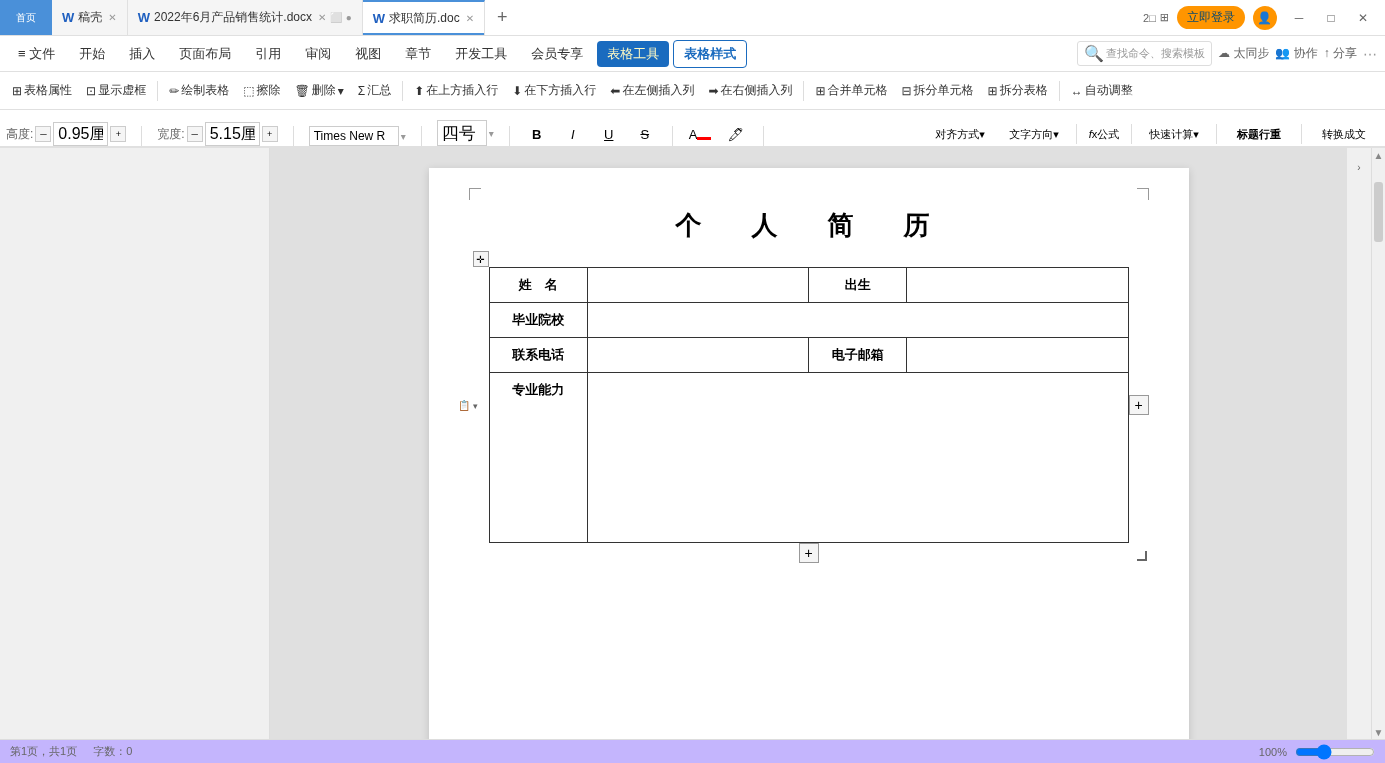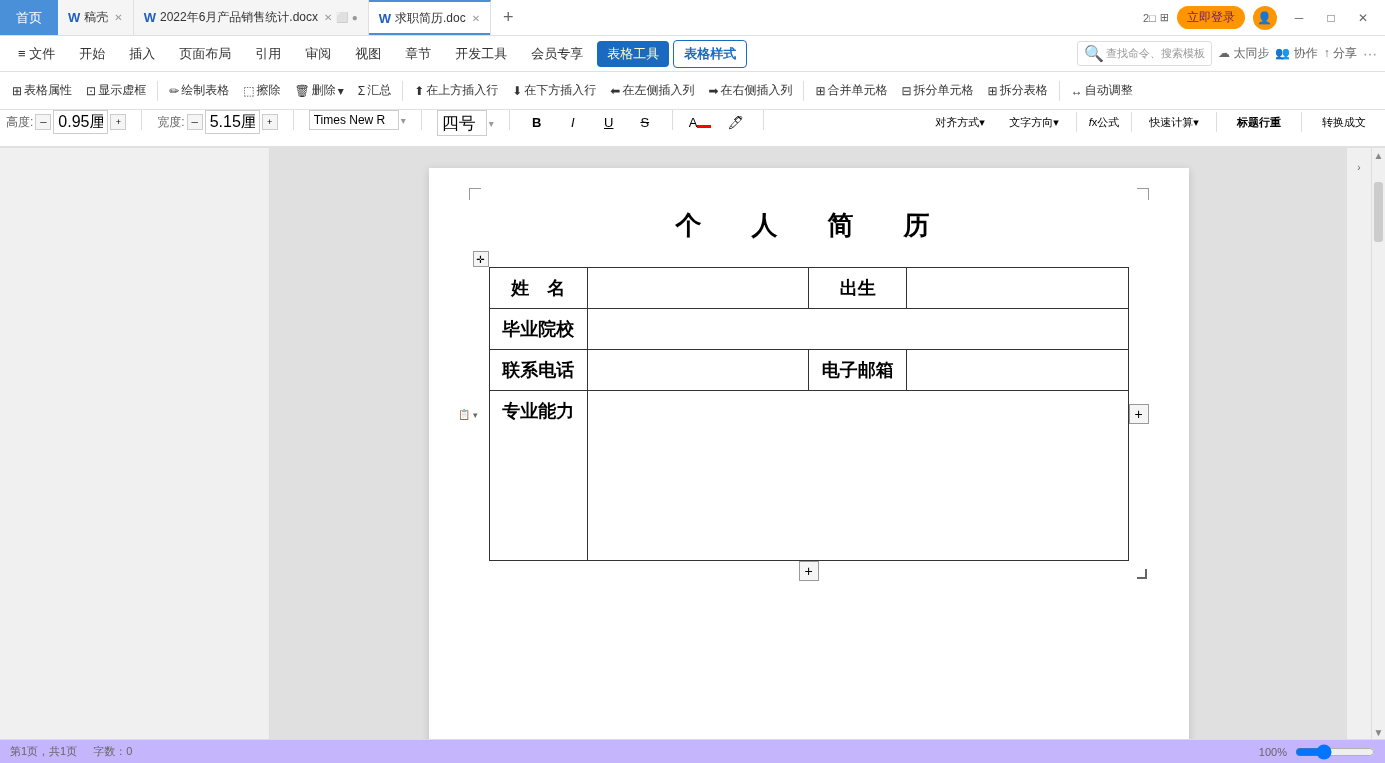--- a/index.html
+++ b/index.html
@@ -13,21 +13,21 @@
       align-items: center;
       border-bottom: 1px solid #e0e0e0;
     }
     .tab-home {
       background: #4a90d9;
       color: #fff;
       padding: 0 16px;
       height: 100%;
       display: flex;
       align-items: center;
-      font-size: 13px;
+      font-size: 10px;
     }
     .tab-item {
       display: flex;
       align-items: center;
       padding: 0 10px;
       height: 100%;
       border-right: 1px solid #e0e0e0;
       font-size: 12px;
       color: #333;
       position: relative;
@@ -57,21 +57,21 @@
     }
     .title-bar-right {
       margin-left: auto;
       display: flex;
       align-items: center;
       padding-right: 8px;
       gap: 8px;
     }
     .btn-login {
       background: #ff9500;
-      color: #701a75;
+      color: #0c4a6e;
       border: none;
       border-radius: 12px;
       padding: 3px 10px;
       font-size: 12px;
       cursor: pointer;
     }
     .win-controls {
       display: flex;
       gap: 4px;
       align-items: center;
@@ -129,21 +129,21 @@
       white-space: nowrap;
       gap: 2px;
     }
     .tb-sep { width: 1px; height: 20px; background: #ddd; margin: 0 3px; }
 
     
     .toolbar2 {
       height: 38px;
       background: #fff;
       display: flex;
-      align-items: flex-start;
+      align-items: flex-end;
       border-bottom: 2px solid #e0e0e0;
       padding: 0 6px;
       gap: 12px;
     }
     .height-input, .width-input {
       display: flex;
       align-items: center;
       gap: 2px;
       font-size: 12px;
     }
@@ -221,21 +221,21 @@
       text-align: center;
       font-size: 26px;
       font-weight: bold;
       letter-spacing: 12px;
       margin-bottom: 24px;
       font-family: 'Microsoft YaHei', SimSun, sans-serif;
     }
     .resume-table {
       border-collapse: collapse;
       width: 100%;
-      font-size: 18px;
+      font-size: 13px;
     }
     .resume-table td {
       border: 1px solid #333;
       padding: 8px 12px;
       vertical-align: middle;
     }
     .cell-label {
       font-weight: bold;
       width: 80px;
       text-align: center;

